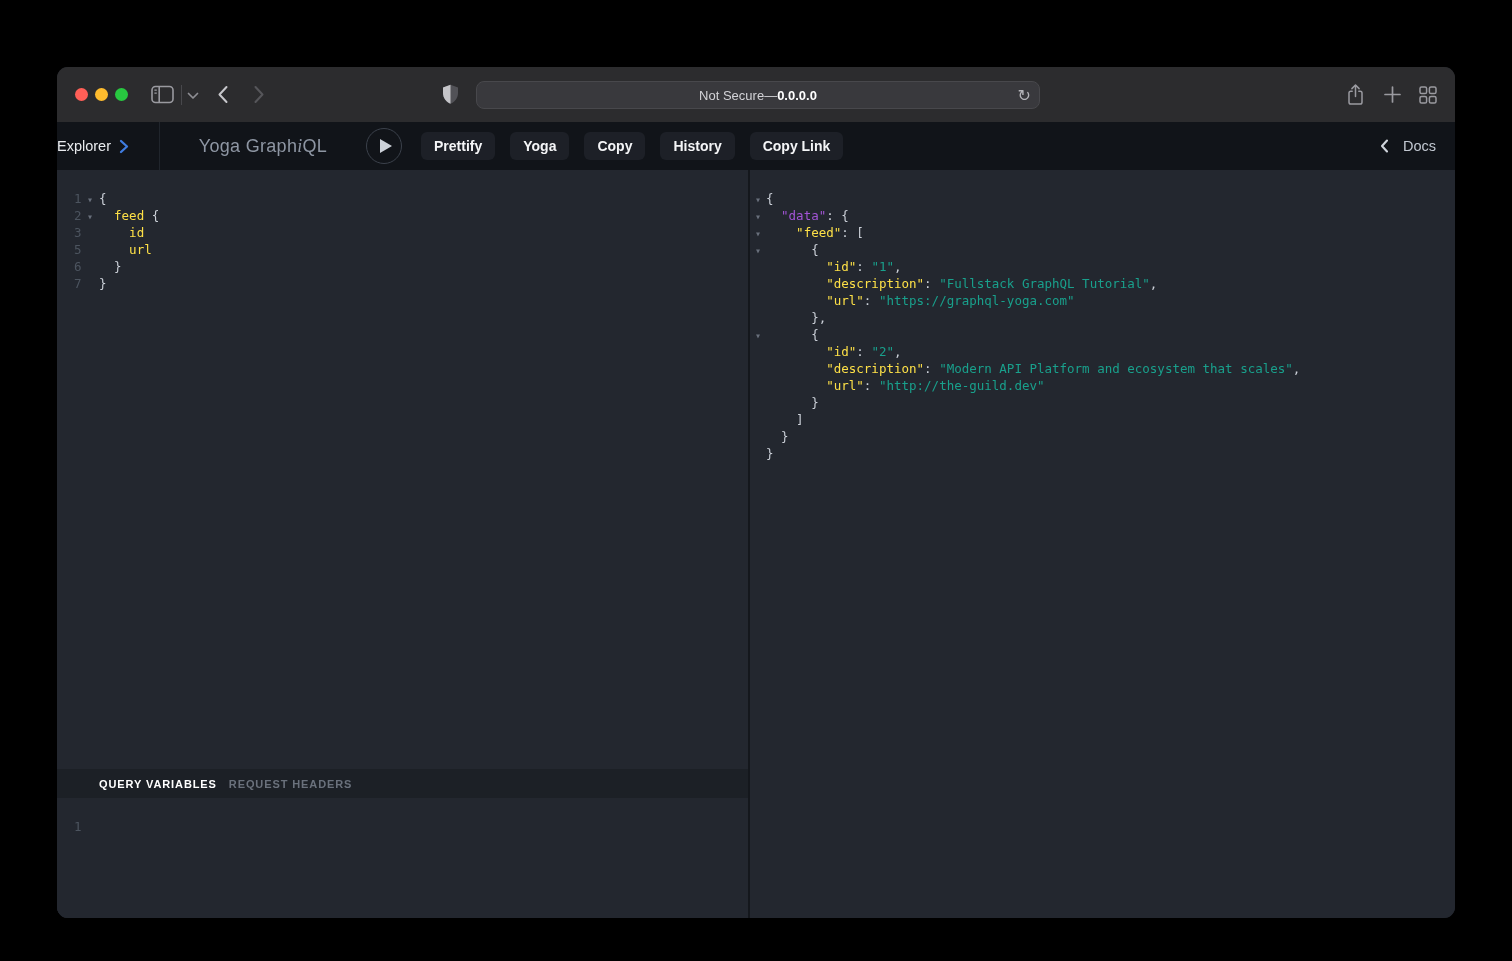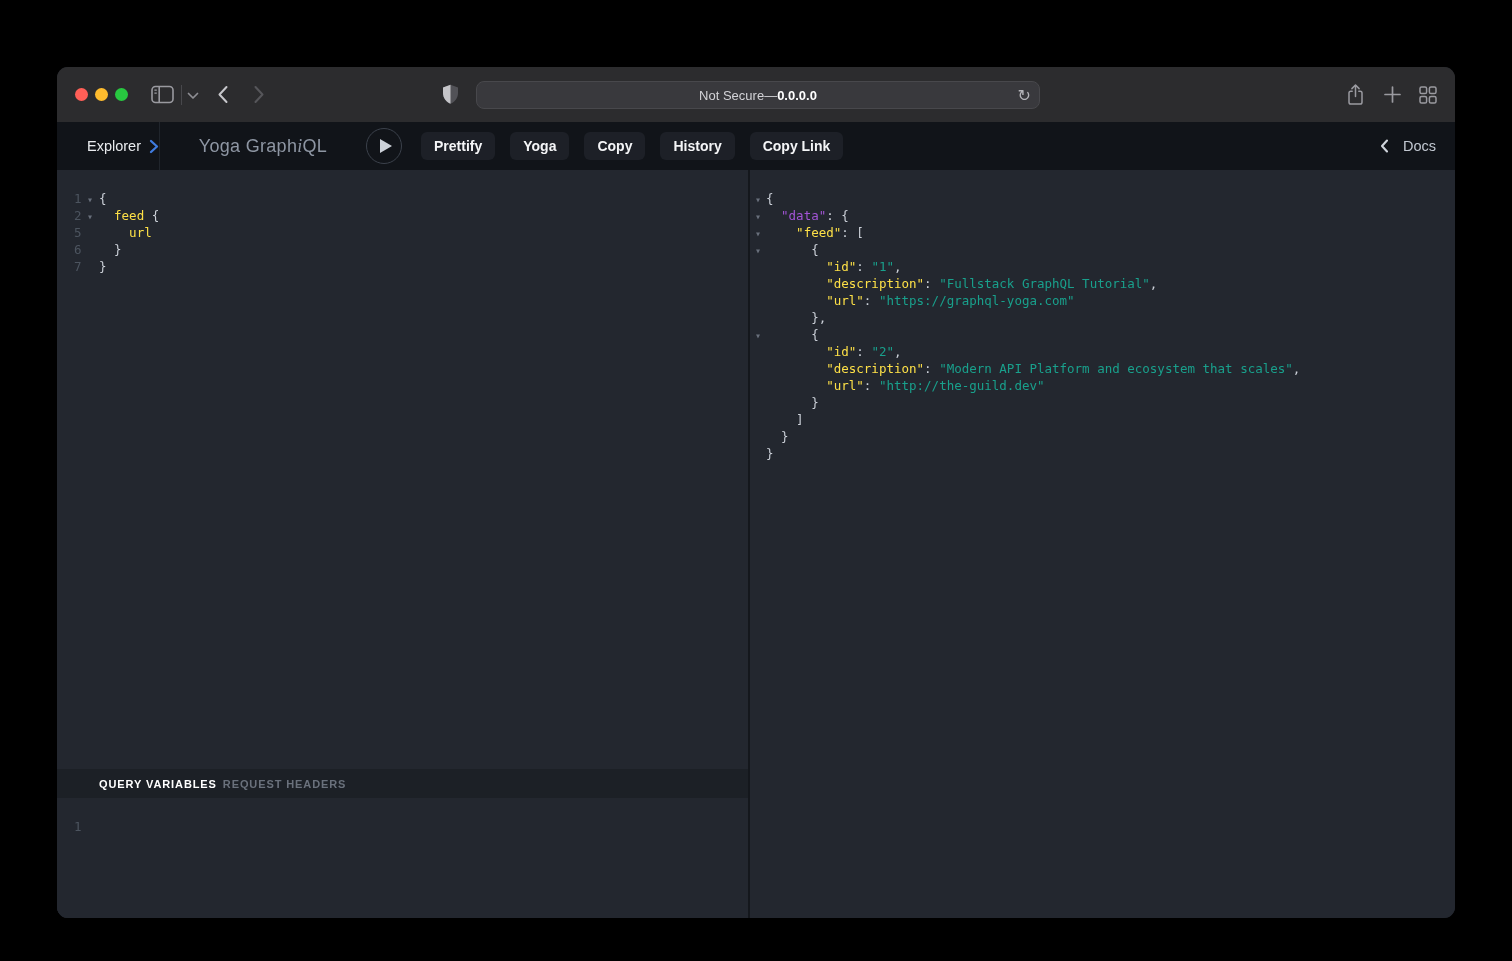--- a/index.html
+++ b/index.html
@@ -24,21 +24,21 @@
                display:flex; align-items:center; justify-content:center;
                font-size:13px; }
   .url-sec { color:#d3d3d7; }
   .url-host { color:#ffffff; font-weight:600; }
   .reload { position:absolute; right:8px; top:50%; transform:translateY(-50%);
             color:#b4b4b9; font-size:16px; font-family:"DejaVu Sans",sans-serif; cursor:default; }
 
   
   .gql-toolbar { height:48px; flex:none; background:#111419; display:flex; align-items:center; }
   .explorer-section { width:103px; height:100%; flex:none; border-right:1px solid #20252c;
-                      display:flex; align-items:center; justify-content:flex-end; gap:8px;
+                      display:flex; align-items:center; justify-content:flex-start; gap:8px;
                       color:#e9ebee; font-size:14.5px; cursor:pointer; }
   .title-zone { width:206px; flex:none; text-align:center; color:#8e96a3;
                 font-size:18px; letter-spacing:.3px; }
   .title-zone .it { font-style:italic; font-family:"Liberation Serif","DejaVu Serif",serif; }
   .play-button { width:36px; height:36px; flex:none; border-radius:50%;
                  border:1.5px solid #3b414b; background:transparent;
                  display:flex; align-items:center; justify-content:center; cursor:pointer; }
   .toolbar-buttons { display:flex; gap:15px; margin-left:19px; }
   .tbtn { height:28px; padding:0 13px; background:#1d2027; border:none; border-radius:6px;
           color:#f4f5f7; font-size:14px; font-weight:600; font-family:inherit; cursor:pointer; }
@@ -60,21 +60,21 @@
   .code-line { height:17px; white-space:pre; }
   .ln   { display:inline-block; width:13px; margin-left:17px; color:#4c545f; }
   .fold { display:inline-block; width:12px; font-size:10px; color:#69707c; }
   .rfold{ display:inline-block; width:11px; margin-left:5px; font-size:10px; color:#69707c; }
   .tk-punct { color:#ccd1d9; }
   .tk-prop  { color:#fde047; }
   .tk-str   { color:#19a08c; }
   .tk-def   { color:#a254d6; }
 
   .vars-tabs { height:29px; flex:none; background:#1c2026; display:flex; align-items:center;
-               padding-left:42px; gap:6px; }
+               padding-left:42px; gap:12px; }
   .vtab { font-size:11px; font-weight:700; letter-spacing:.9px; color:#6a717c; cursor:pointer; }
   .vtab.active { color:#ffffff; }
 
   svg { display:block; }
 </style>
 </head>
 <body>
 
 <div class="window">
 
@@ -180,20 +180,21 @@
       </span>
       <span>Docs</span>
     </div>
   </div>
 
   <div class="content">
     <div class="left-pane">
       <div class="query-editor code">
           <div class="code-line"><span class="ln">1</span><span class="fold">▾</span><span class="tk-punct">{</span></div>
           <div class="code-line"><span class="ln">2</span><span class="fold">▾</span><span class="tk-punct">  </span><span class="tk-prop">feed</span><span class="tk-punct"> {</span></div>
+          <div class="code-line"><span class="ln">3</span><span class="fold"></span><span class="tk-punct">    </span><span class="tk-prop">id</span></div>
           <div class="code-line"><span class="ln">5</span><span class="fold"></span><span class="tk-punct">    </span><span class="tk-prop">url</span></div>
           <div class="code-line"><span class="ln">6</span><span class="fold"></span><span class="tk-punct">  }</span></div>
           <div class="code-line"><span class="ln">7</span><span class="fold"></span><span class="tk-punct">}</span></div>
         </div>
       <div class="vars-tabs">
           <div class="vtab active">QUERY VARIABLES</div>
           <div class="vtab">REQUEST HEADERS</div>
         </div>
       <div class="vars-editor code">
           <div class="code-line"><span class="ln">1</span><span class="fold"></span></div>

